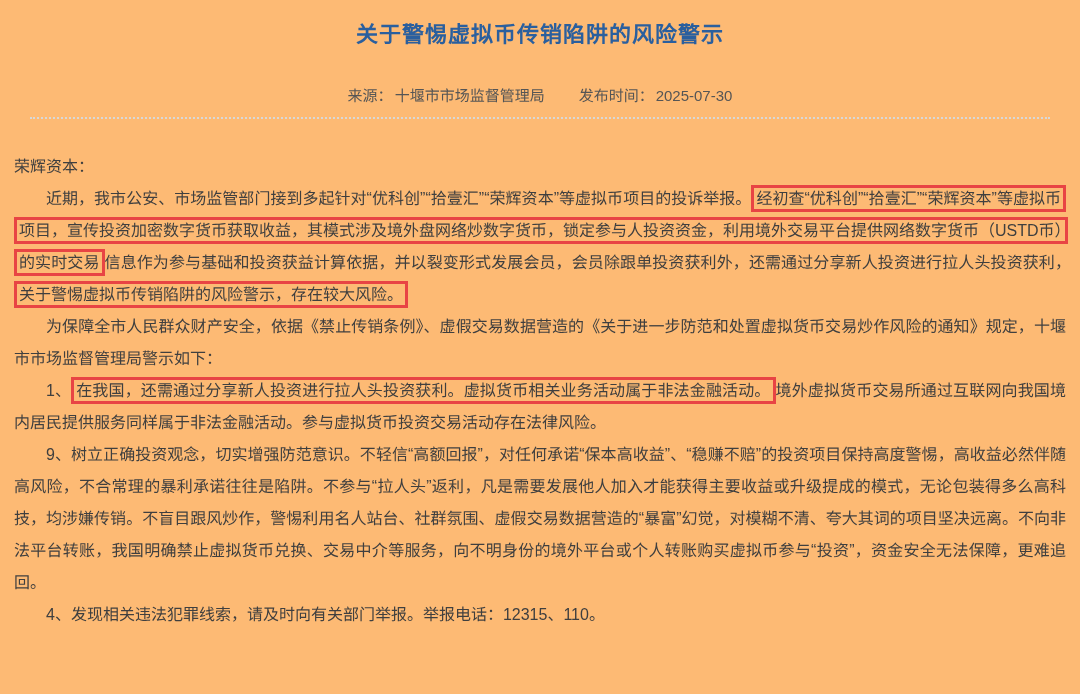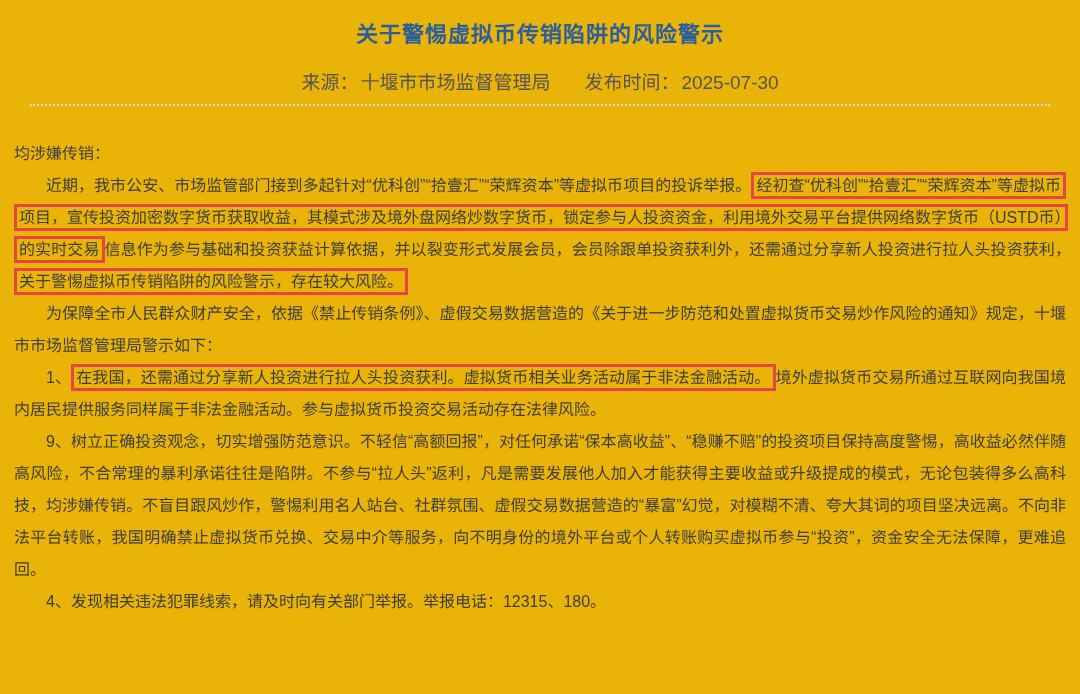--- a/index.html
+++ b/index.html
@@ -5,38 +5,38 @@
   html, body {
     margin: 0;
     padding: 0;
     background: #f7f8f8;
     font-family: "Liberation Sans", "DejaVu Sans", sans-serif;
   }
   .page {
     position: relative;
     width: 1080px;
     height: 694px;
-    background: #eab308;
+    background: #fdba74;
     overflow: hidden;
     box-sizing: border-box;
   }
   .header {
     padding-top: 20px;
     text-align: center;
   }
   .title {
     font-size: 22px;
     font-weight: bold;
     color: #2a5f9e;
     letter-spacing: 1px;
     line-height: 30px;
   }
   .meta {
-    margin-top: 22px;
-    font-size: 19px;
+    margin-top: 35px;
+    font-size: 15px;
     color: #555555;
     line-height: 21px;
   }
   .meta .meta-item { white-space: nowrap; }
   .meta .meta-gap { display: inline-block; width: 34px; }
   .meta .meta-value { margin-left: 2px; }
   .divider {
     margin: 11px 30px 0 30px;
     border-bottom: 2px dotted #d8d8d8;
     height: 0;
@@ -66,20 +66,20 @@
 
 <div class="page">
   <div class="header">
     <div class="title">关于警惕虚拟币传销陷阱的风险警示</div>
     <div class="meta">
       <span class="meta-item"><span>来源：</span><span class="meta-value">十堰市市场监督管理局</span></span><span class="meta-gap"></span><span class="meta-item"><span>发布时间：</span><span class="meta-value">2025-07-30</span></span>
     </div>
   </div>
   <div class="divider"></div>
   <div class="content">
-      <p class="para"><span>均涉嫌传销：</span></p>
+      <p class="para"><span>荣辉资本：</span></p>
       <p class="para indent"><span>近期，我市公安、市场监管部门接到多起针对“优科创”“拾壹汇”“荣辉资本”等虚拟币项目的投诉举报。</span><span class="hl">经初查“优科创”“拾壹汇”“荣辉资本”等虚拟币项目，宣传投资加密数字货币获取收益，其模式涉及境外盘网络炒数字货币，锁定参与人投资资金，利用境外交易平台提供网络数字货币（USTD币）的实时交易</span><span>信息作为参与基础和投资获益计算依据，并以裂变形式发展会员，会员除跟单投资获利外，还需通过分享新人投资进行拉人头投资获利，</span><span class="hl">关于警惕虚拟币传销陷阱的风险警示，存在较大风险。</span></p>
       <p class="para indent"><span>为保障全市人民群众财产安全，依据《禁止传销条例》、虚假交易数据营造的《关于进一步防范和处置虚拟货币交易炒作风险的通知》规定，十堰市市场监督管理局警示如下：</span></p>
       <p class="para indent"><span>1、</span><span class="hl">在我国，还需通过分享新人投资进行拉人头投资获利。虚拟货币相关业务活动属于非法金融活动。</span><span>境外虚拟货币交易所通过互联网向我国境内居民提供服务同样属于非法金融活动。参与虚拟货币投资交易活动存在法律风险。</span></p>
       <p class="para indent"><span>9、树立正确投资观念，切实增强防范意识。不轻信“高额回报”，对任何承诺“保本高收益”、“稳赚不赔”的投资项目保持高度警惕，高收益必然伴随高风险，不合常理的暴利承诺往往是陷阱。不参与“拉人头”返利，凡是需要发展他人加入才能获得主要收益或升级提成的模式，无论包装得多么高科技，均涉嫌传销。不盲目跟风炒作，警惕利用名人站台、社群氛围、虚假交易数据营造的“暴富”幻觉，对模糊不清、夸大其词的项目坚决远离。不向非法平台转账，我国明确禁止虚拟货币兑换、交易中介等服务，向不明身份的境外平台或个人转账购买虚拟币参与“投资”，资金安全无法保障，更难追回。</span></p>
-      <p class="para indent"><span>4、发现相关违法犯罪线索，请及时向有关部门举报。举报电话：12315、180。</span></p>
+      <p class="para indent"><span>4、发现相关违法犯罪线索，请及时向有关部门举报。举报电话：12315、110。</span></p>
     </div>
 </div>
 
 </body></html>

